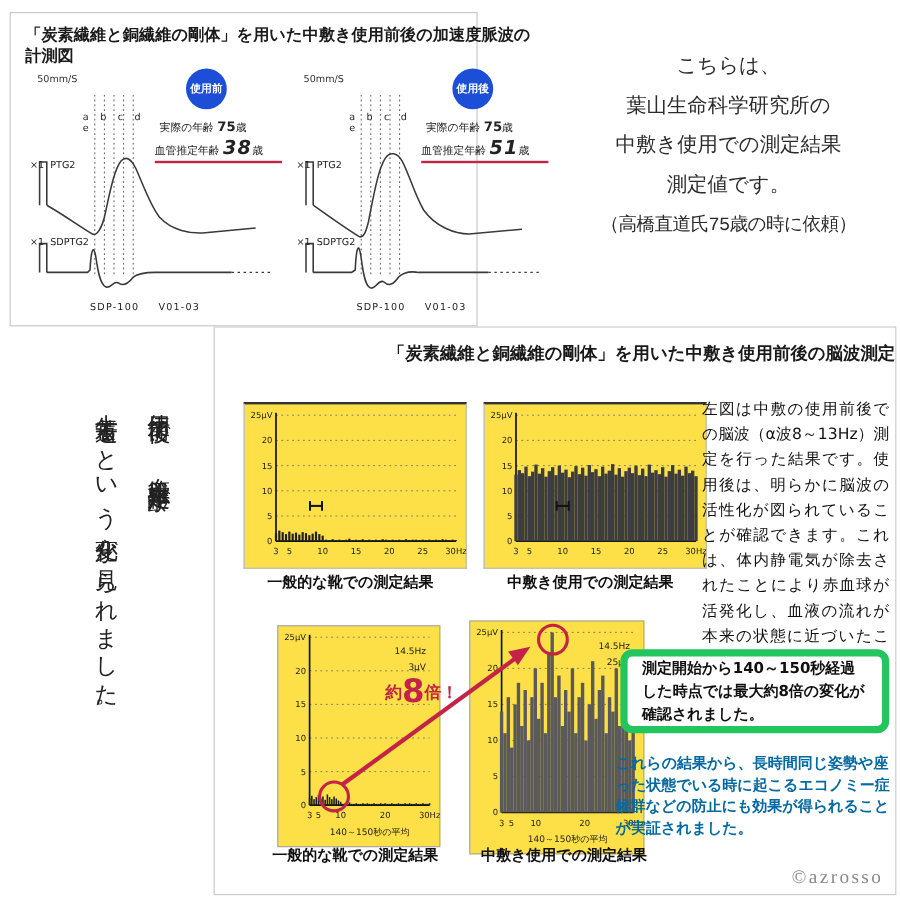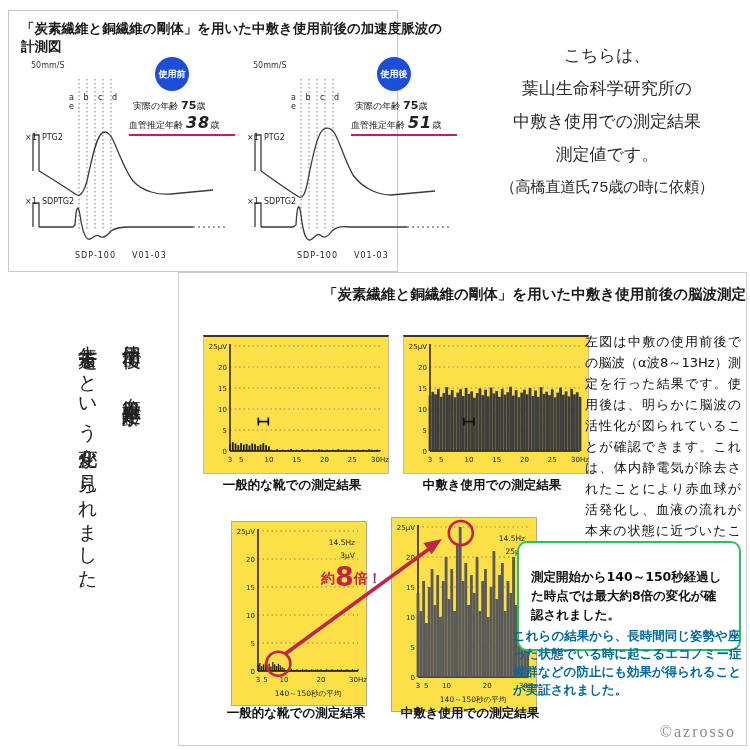--- a/index.html
+++ b/index.html
@@ -41,21 +41,21 @@
   #chart-1 { left:224px; top:62px; border:1px solid #bbb; border-top:2px solid #333; }
   #chart-2 { left:52px; top:248px; border:1px solid #aaa; }
   #chart-3 { left:212px; top:244px; border:1px solid #aaa; }
   .chart-host svg { overflow:visible; display:block; }
   .caption { position:absolute; text-align:center; font-size:12.5px; font-weight:600; color:#111; }
   #caption-0 { left:18px; top:204px; width:190px; }
   #caption-1 { left:218px; top:204px; width:190px; }
   #caption-2 { left:22px; top:432px; width:190px; }
   #caption-3 { left:196px; top:432px; width:190px; }
   #eeg-desc { left:406px; top:58px; width:156px; font-size:13px; line-height:1.62; font-weight:500; color:#111; text-align:justify; }
-  #highlight-box { left:338px; top:268px; width:224px; border:2px solid #22c55e; border-radius:10px; padding:25px 12px; font-size:12.5px; font-weight:bold; line-height:1.5; color:#111; background:#fff; }
+  #highlight-box { left:338px; top:268px; width:224px; border:6px solid #22c55e; border-radius:10px; padding:1px 12px; font-size:12.5px; font-weight:bold; line-height:1.5; color:#111; background:#fff; }
   #conclusion { left:334px; top:354px; width:234px; font-size:12.5px; font-weight:bold; line-height:1.45; color:#0369a1; }
   #ratio-label { left:142px; top:288px; color:#c32347; font-weight:bold; font-size:14px; white-space:nowrap; background:transparent; }
   #ratio-label .big { font-size:27px; font-weight:bold; vertical-align:-3px; }
   #arrow-overlay { left:0; top:0; width:569px; height:474px; pointer-events:none; }
   #watermark { right:10px; top:450px; font-family:Liberation Serif, serif; font-size:16px; letter-spacing:2px; color:#8a8a8a; }
 </style>
 </head>
 <body>
 
 <div id="stage">

